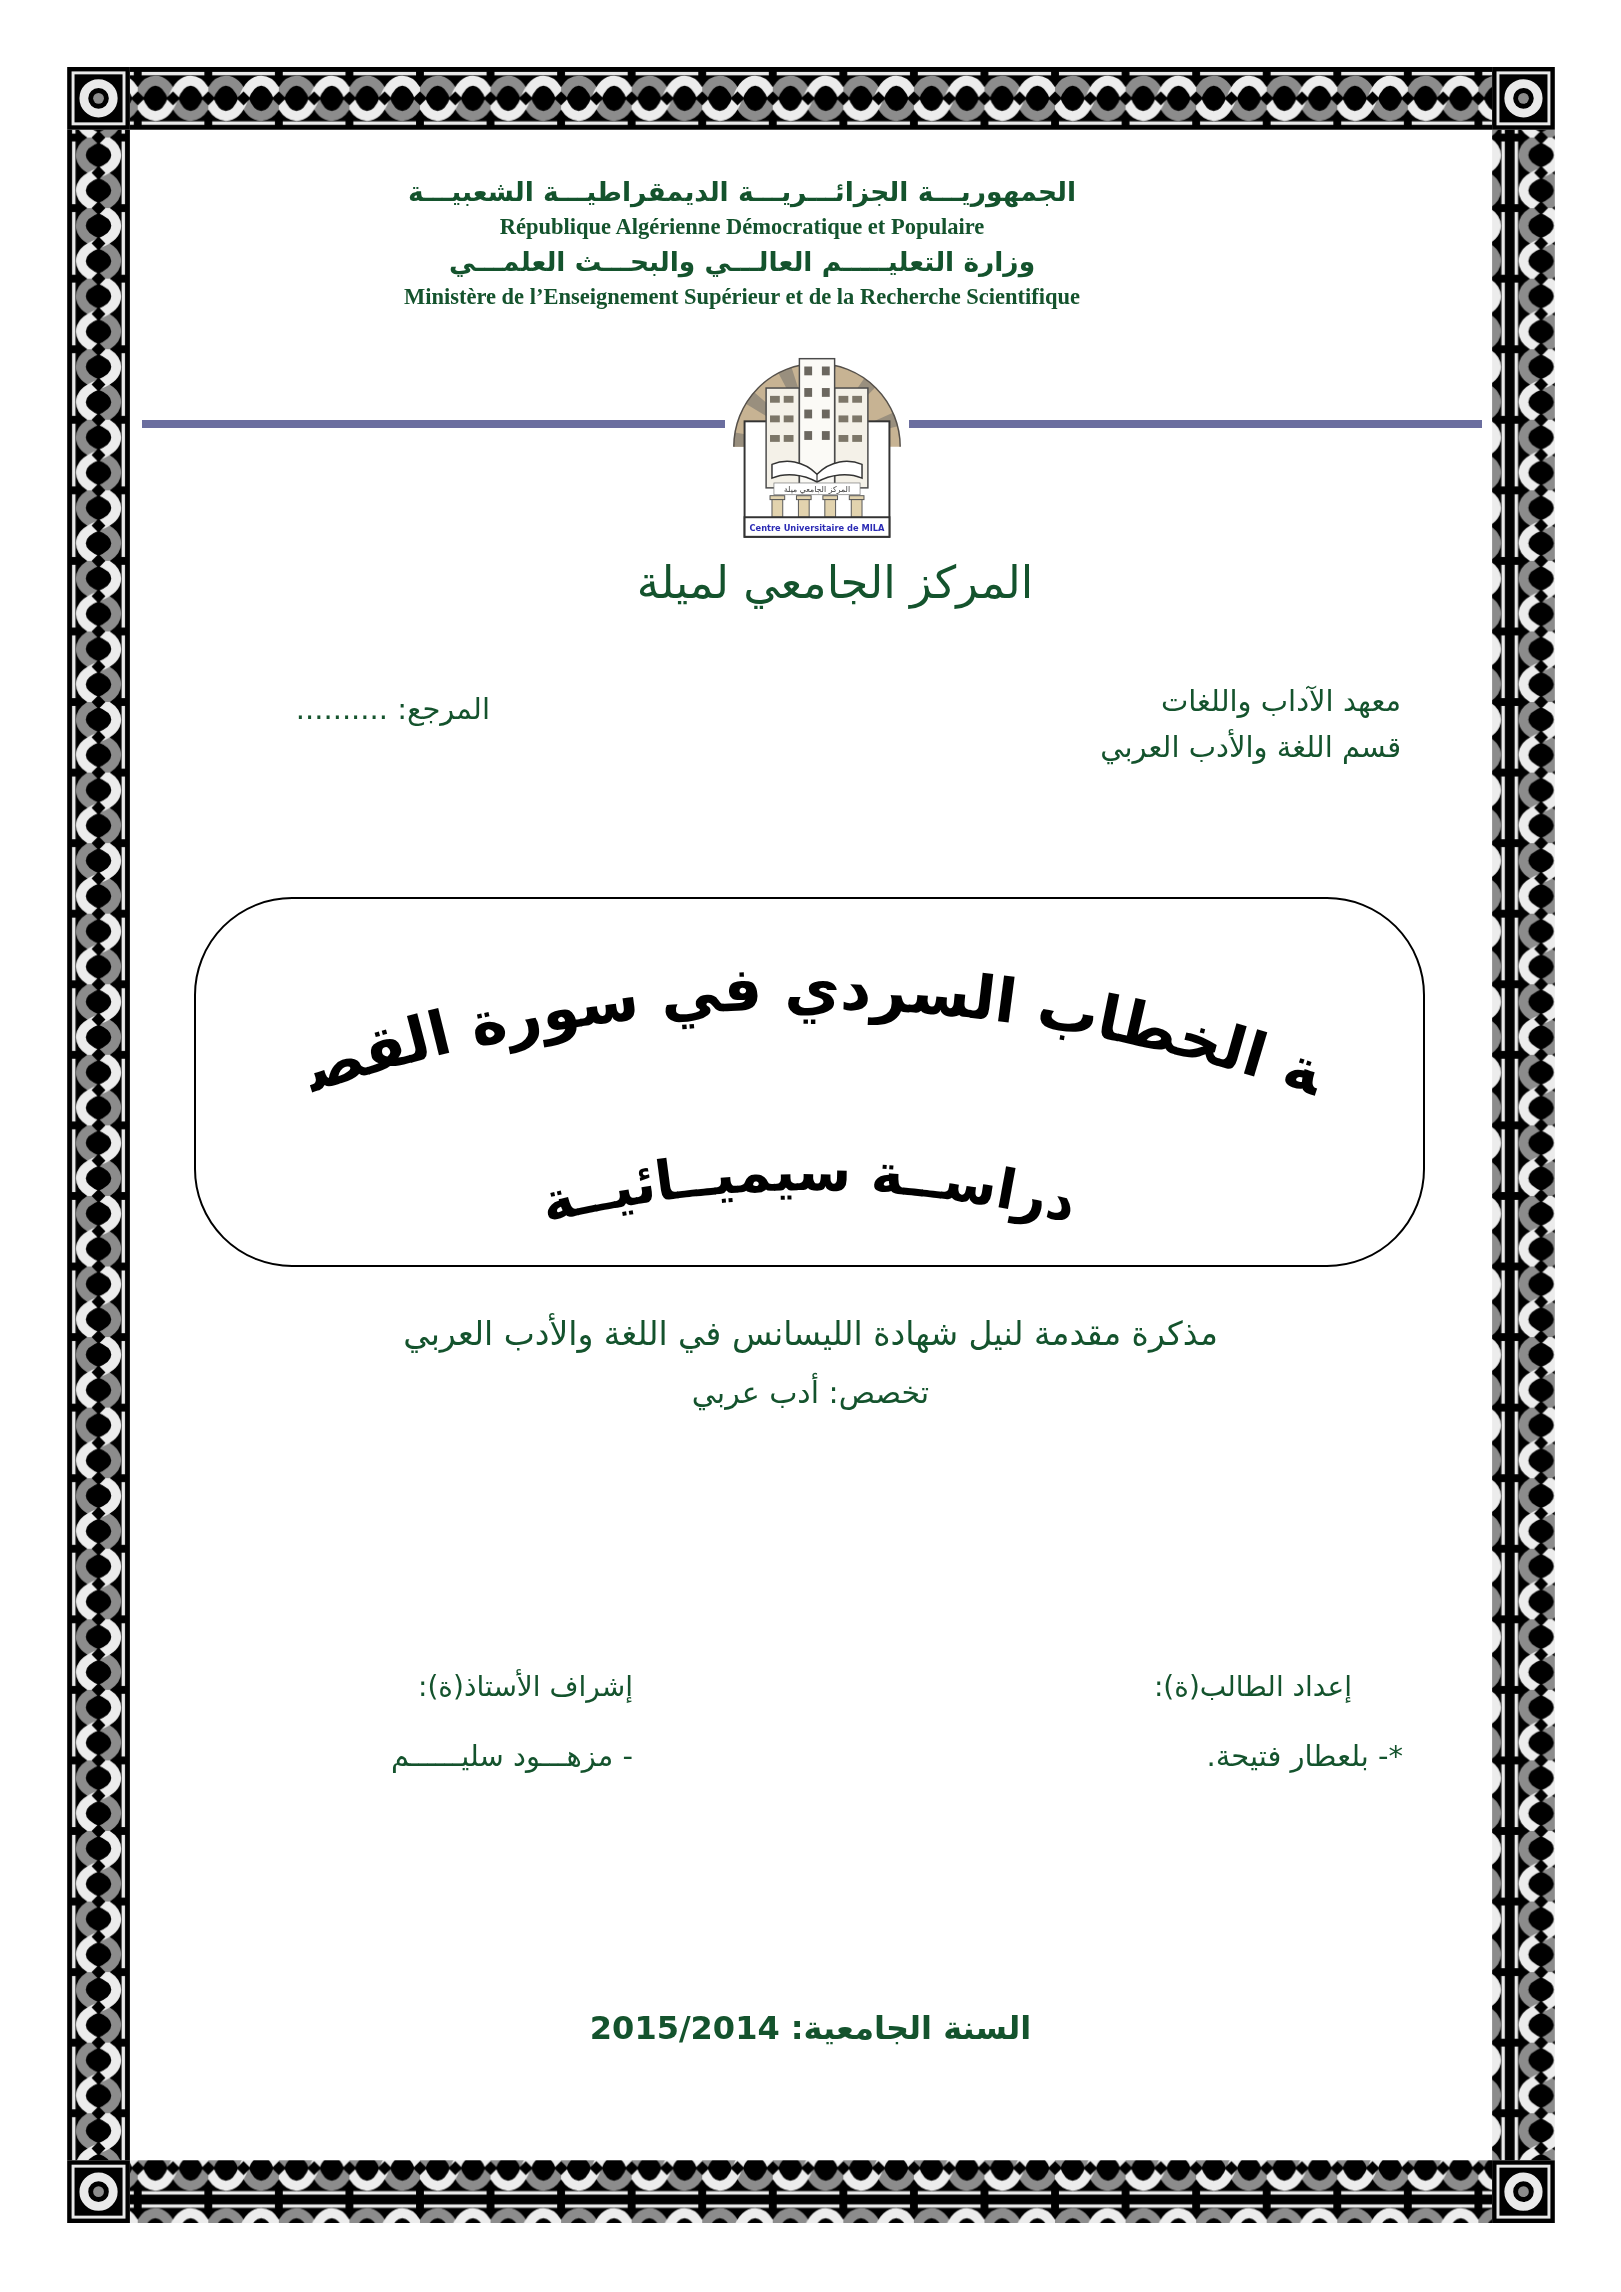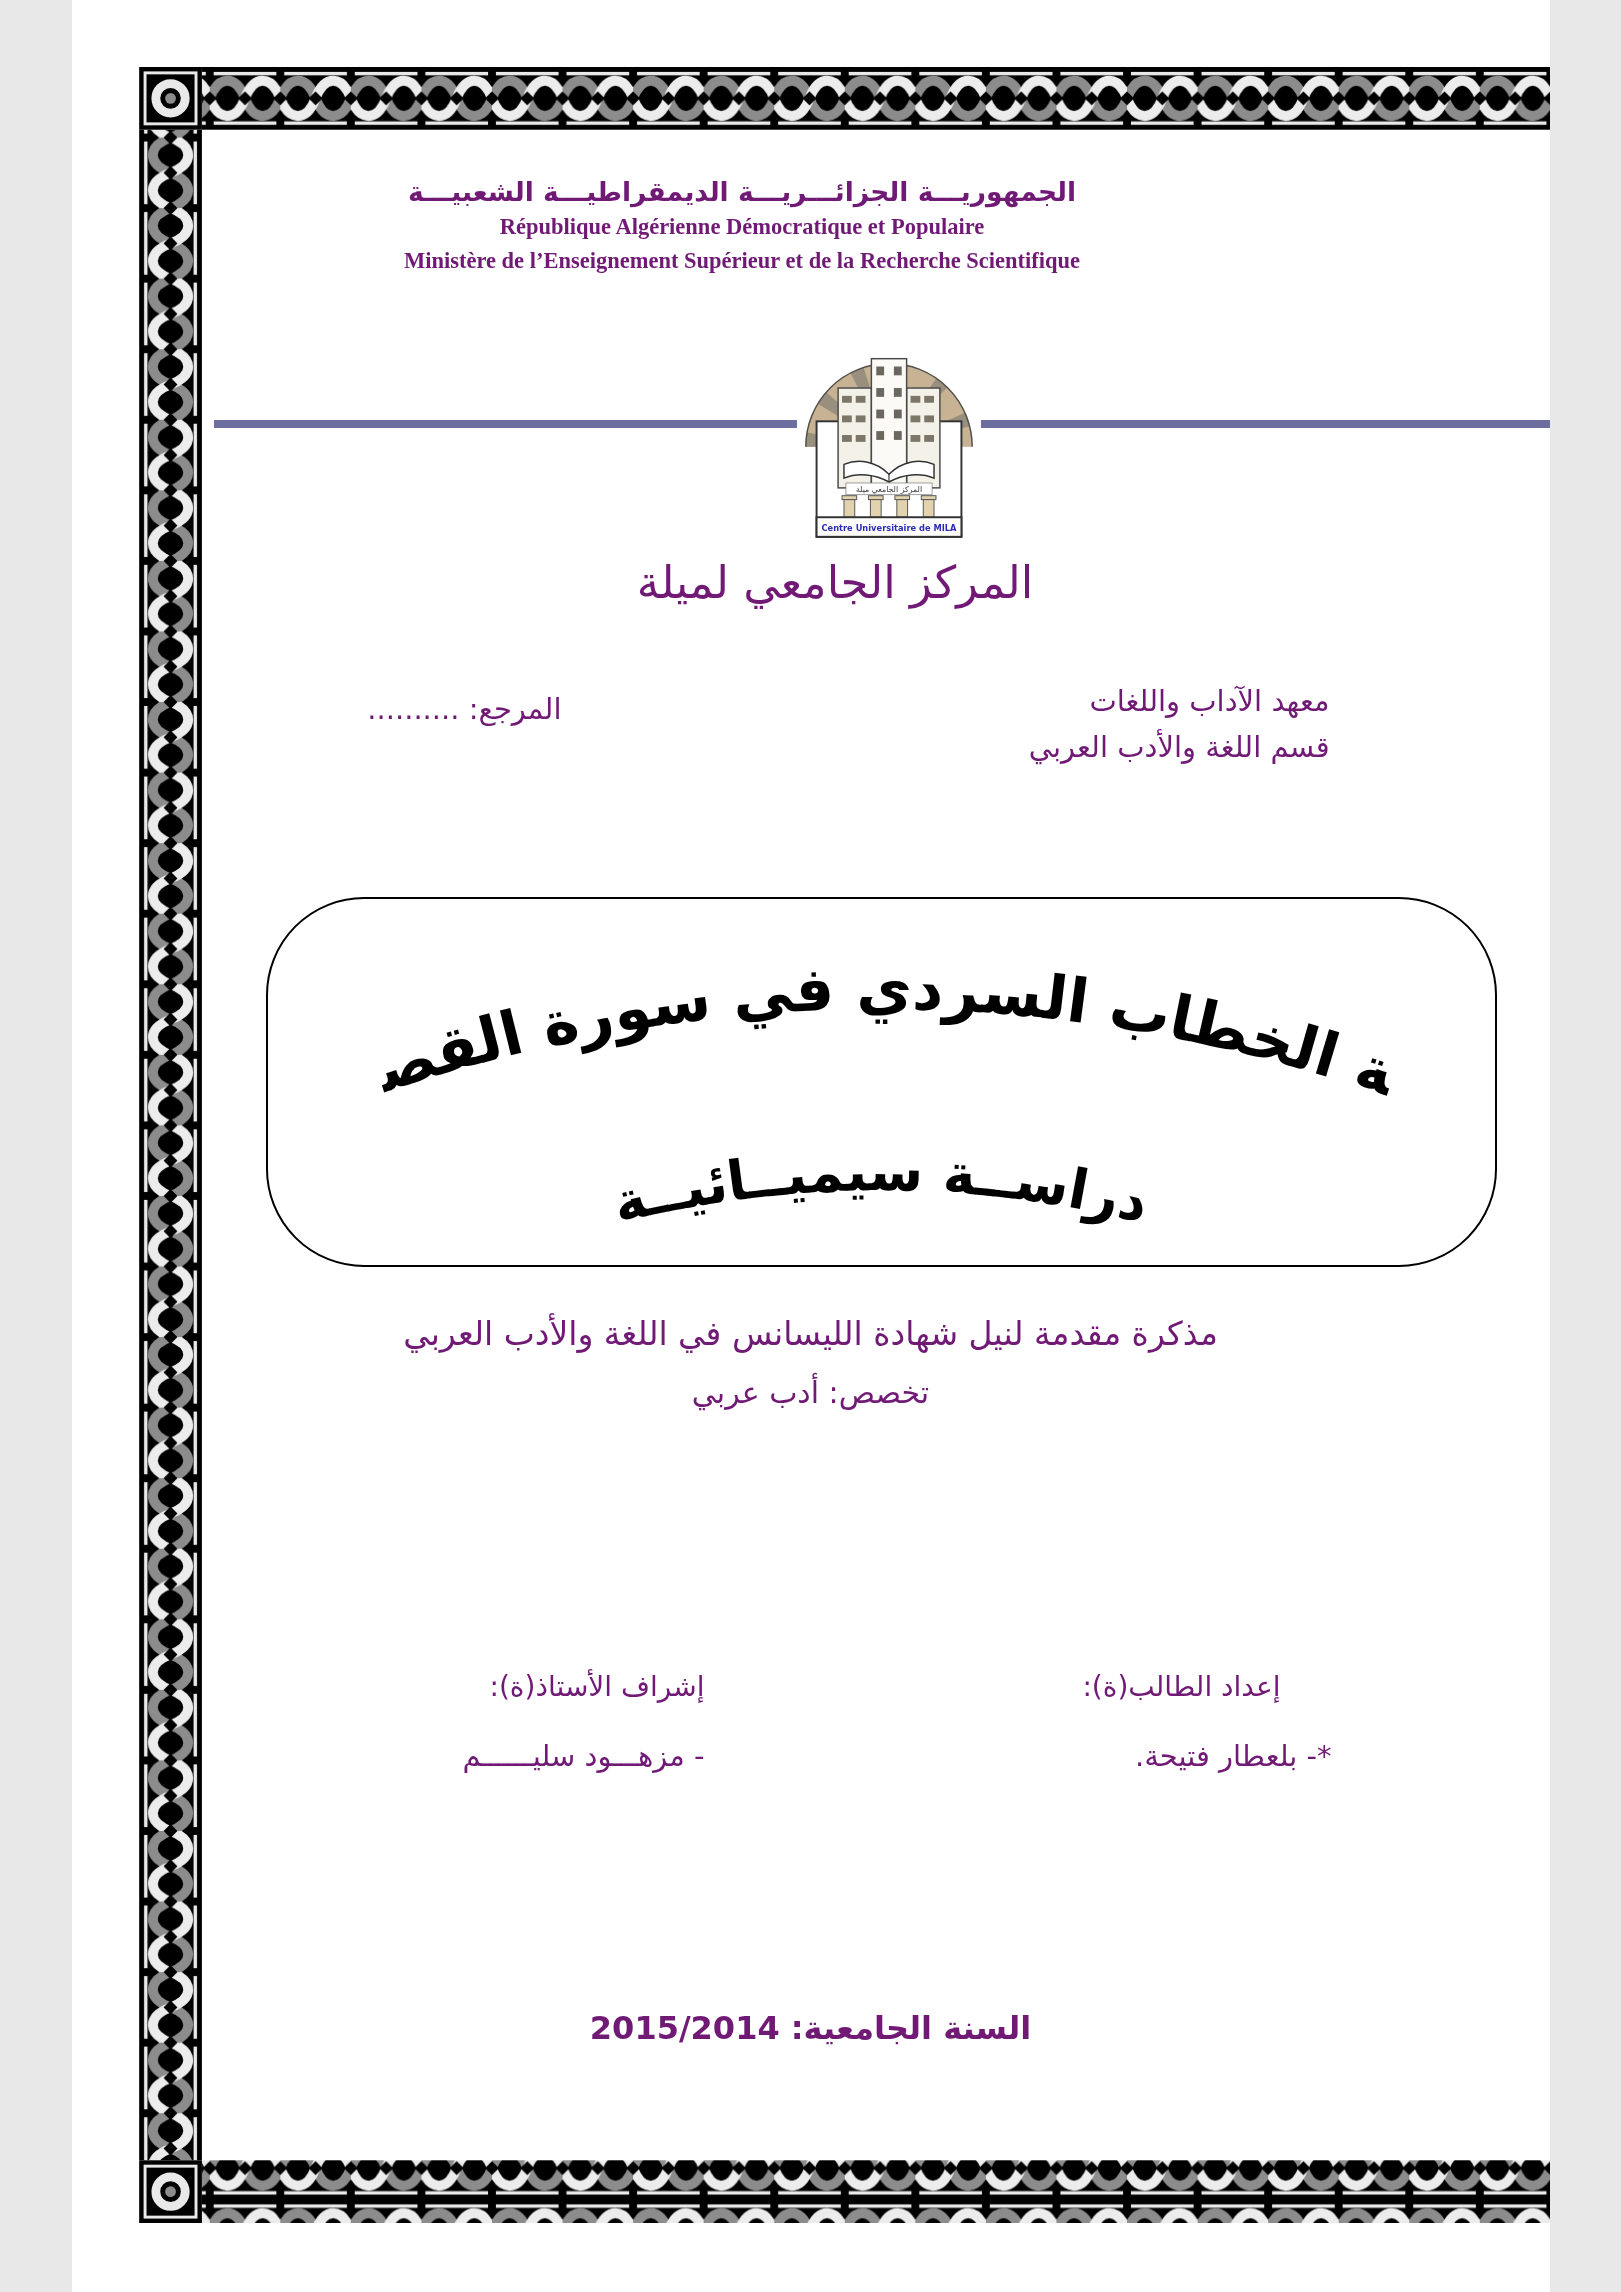--- a/index.html
+++ b/index.html
@@ -1,22 +1,22 @@
 <!DOCTYPE html>
 <html lang="ar"><head>
 <meta charset="utf-8">
 <style>
   html,body{margin:0;padding:0;background:#e8e8e8;}
   .page{
     position:relative;
-    width:1478px;height:2293px;
+    width:1621px;height:2293px;
     background:#ffffff;
     margin:0 auto;
     overflow:hidden;
-    color:#701a75;
+    color:#14532d;
     font-family:"DejaVu Sans",sans-serif;
   }
   .abs{position:absolute;}
   
   .frame{position:absolute;left:67px;top:67px;}
   
   .header-block{
     left:129px;right:129px;top:174px;
     text-align:center;
     padding-right:137px;
@@ -104,20 +104,21 @@
     <rect x="1454" y="64" width="64" height="2072" fill="url(#bv)"></rect>
     <use href="#corner" x="0" y="0"></use>
     <use href="#corner" x="1454" y="0"></use>
     <use href="#corner" x="0" y="2136"></use>
     <use href="#corner" x="1454" y="2136"></use>
   </svg>
 
   <div class="abs header-block">
     <div class="hdr-ar">الجمهوريـــة الجزائـــريـــة الديمقراطيـــة الشعبيـــة</div>
     <div class="hdr-fr">République Algérienne Démocratique et Populaire</div>
+    <div class="hdr-ar">وزارة التعليـــــم العالـــي والبحـــث العلمـــي</div>
     <div class="hdr-fr">Ministère de l’Enseignement Supérieur et de la Recherche Scientifique</div>
   </div>
 
   <div class="abs divider"></div>
 
   <div class="abs university">المركز الجامعي لميلة</div>
 
   <div class="abs logo-box">
     <svg width="184" height="210" viewBox="0 0 188 214" xmlns="http://www.w3.org/2000/svg">
 

